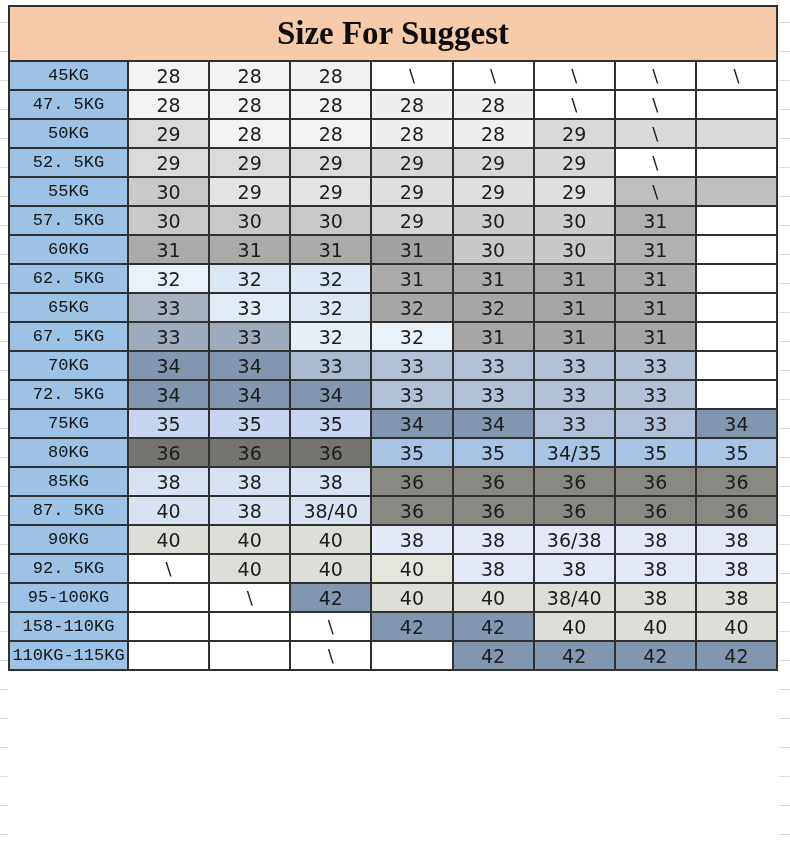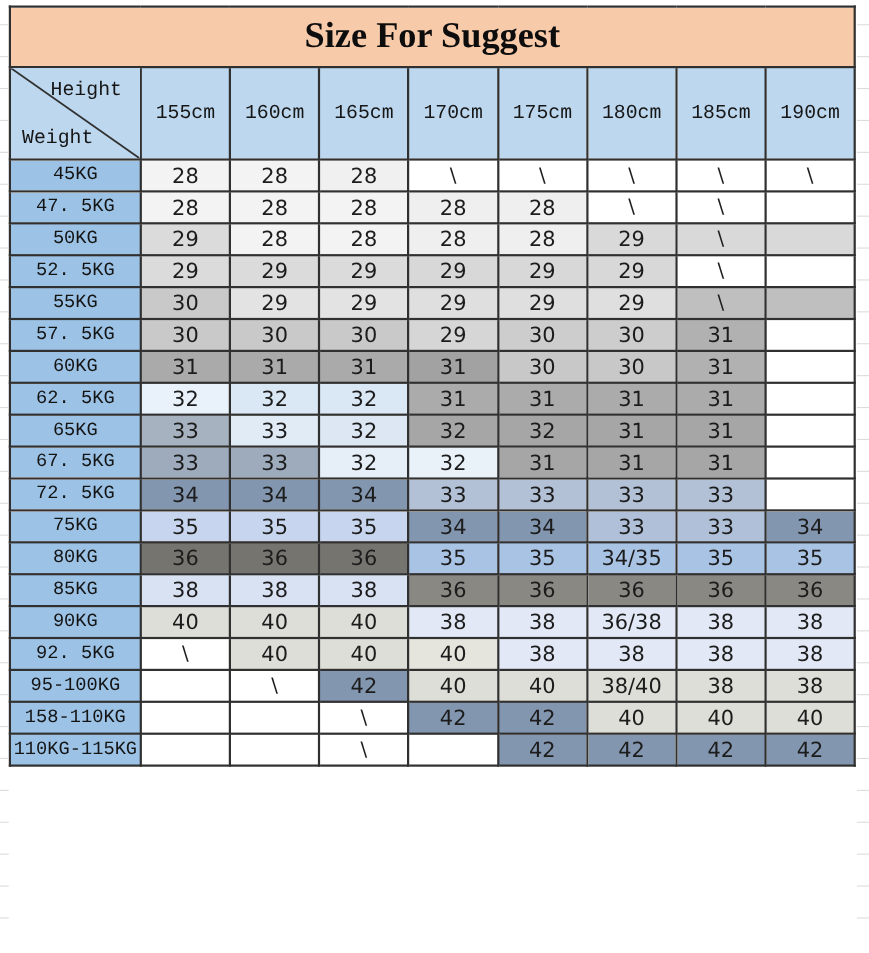--- a/index.html
+++ b/index.html
@@ -54,37 +54,20 @@
 <div id="sheet">
   <table id="size-table">
     <colgroup>
       <col style="width:119px">
       <col span="8">
     </colgroup>
     <thead>
       <tr>
         <th class="title" colspan="9">Size For Suggest</th>
       </tr>
-      <tr id="header-row">
-        <th class="corner">
-          <svg viewBox="0 0 117 82" preserveAspectRatio="none">
-            <line x1="0" y1="0" x2="117" y2="82" stroke="#303030" stroke-width="1.6"></line>
-          </svg>
-          <span class="h">Height</span>
-          <span class="w">Weight</span>
-        </th>
-      <th class="col">155cm</th>
-          <th class="col">160cm</th>
-          <th class="col">165cm</th>
-          <th class="col">170cm</th>
-          <th class="col">175cm</th>
-          <th class="col">180cm</th>
-          <th class="col">185cm</th>
-          <th class="col">190cm</th>
-        </tr>
     </thead>
     <tbody id="table-body">
         <tr>
           <th class="rowlabel">45KG</th>
           <td class="val" style="background: rgb(243, 243, 243);">28</td>
           <td class="val" style="background: rgb(243, 243, 243);">28</td>
           <td class="val" style="background: rgb(240, 240, 240);">28</td>
           <td class="val slash" style="background: rgb(255, 255, 255);">\</td>
           <td class="val slash" style="background: rgb(255, 255, 255);">\</td>
           <td class="val slash" style="background: rgb(255, 255, 255);">\</td>
@@ -184,20 +167,31 @@
           <td class="val" style="background: rgb(157, 171, 188);">33</td>
           <td class="val" style="background: rgb(157, 171, 188);">33</td>
           <td class="val" style="background: rgb(230, 239, 248);">32</td>
           <td class="val" style="background: rgb(233, 241, 249);">32</td>
           <td class="val" style="background: rgb(166, 166, 166);">31</td>
           <td class="val" style="background: rgb(166, 166, 166);">31</td>
           <td class="val" style="background: rgb(166, 166, 166);">31</td>
           <td class="val" style="background: rgb(255, 255, 255);"></td>
         </tr>
         <tr>
+          <th class="rowlabel">70KG</th>
+          <td class="val" style="background: rgb(130, 150, 175);">34</td>
+          <td class="val" style="background: rgb(130, 150, 175);">34</td>
+          <td class="val" style="background: rgb(170, 186, 207);">33</td>
+          <td class="val" style="background: rgb(178, 193, 214);">33</td>
+          <td class="val" style="background: rgb(178, 193, 214);">33</td>
+          <td class="val" style="background: rgb(178, 193, 214);">33</td>
+          <td class="val" style="background: rgb(178, 193, 214);">33</td>
+          <td class="val" style="background: rgb(255, 255, 255);"></td>
+        </tr>
+        <tr>
           <th class="rowlabel">72. 5KG</th>
           <td class="val" style="background: rgb(130, 150, 175);">34</td>
           <td class="val" style="background: rgb(130, 150, 175);">34</td>
           <td class="val" style="background: rgb(130, 150, 175);">34</td>
           <td class="val" style="background: rgb(178, 193, 214);">33</td>
           <td class="val" style="background: rgb(178, 193, 214);">33</td>
           <td class="val" style="background: rgb(178, 193, 214);">33</td>
           <td class="val" style="background: rgb(178, 193, 214);">33</td>
           <td class="val" style="background: rgb(255, 255, 255);"></td>
         </tr>
@@ -221,20 +215,31 @@
           <td class="val" style="background: rgb(169, 195, 229);">35</td>
           <td class="val" style="background: rgb(169, 195, 229);">34/35</td>
           <td class="val" style="background: rgb(169, 195, 229);">35</td>
           <td class="val" style="background: rgb(169, 195, 229);">35</td>
         </tr>
         <tr>
           <th class="rowlabel">85KG</th>
           <td class="val" style="background: rgb(217, 226, 243);">38</td>
           <td class="val" style="background: rgb(217, 226, 243);">38</td>
           <td class="val" style="background: rgb(217, 226, 243);">38</td>
+          <td class="val" style="background: rgb(138, 136, 131);">36</td>
+          <td class="val" style="background: rgb(138, 136, 131);">36</td>
+          <td class="val" style="background: rgb(138, 136, 131);">36</td>
+          <td class="val" style="background: rgb(138, 136, 131);">36</td>
+          <td class="val" style="background: rgb(138, 136, 131);">36</td>
+        </tr>
+        <tr>
+          <th class="rowlabel">87. 5KG</th>
+          <td class="val" style="background: rgb(217, 226, 243);">40</td>
+          <td class="val" style="background: rgb(217, 226, 243);">38</td>
+          <td class="val" style="background: rgb(217, 226, 243);">38/40</td>
           <td class="val" style="background: rgb(138, 136, 131);">36</td>
           <td class="val" style="background: rgb(138, 136, 131);">36</td>
           <td class="val" style="background: rgb(138, 136, 131);">36</td>
           <td class="val" style="background: rgb(138, 136, 131);">36</td>
           <td class="val" style="background: rgb(138, 136, 131);">36</td>
         </tr>
         <tr>
           <th class="rowlabel">90KG</th>
           <td class="val" style="background: rgb(222, 222, 216);">40</td>
           <td class="val" style="background: rgb(222, 222, 216);">40</td>

